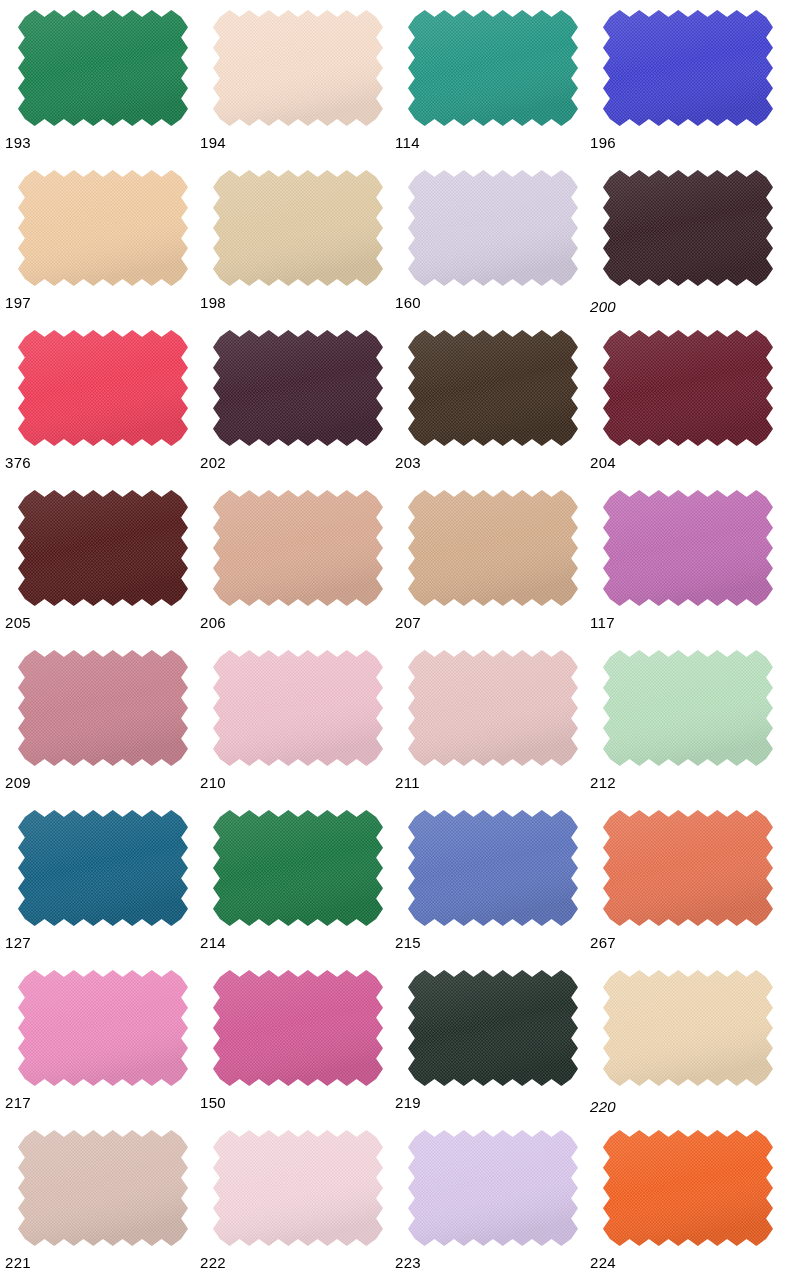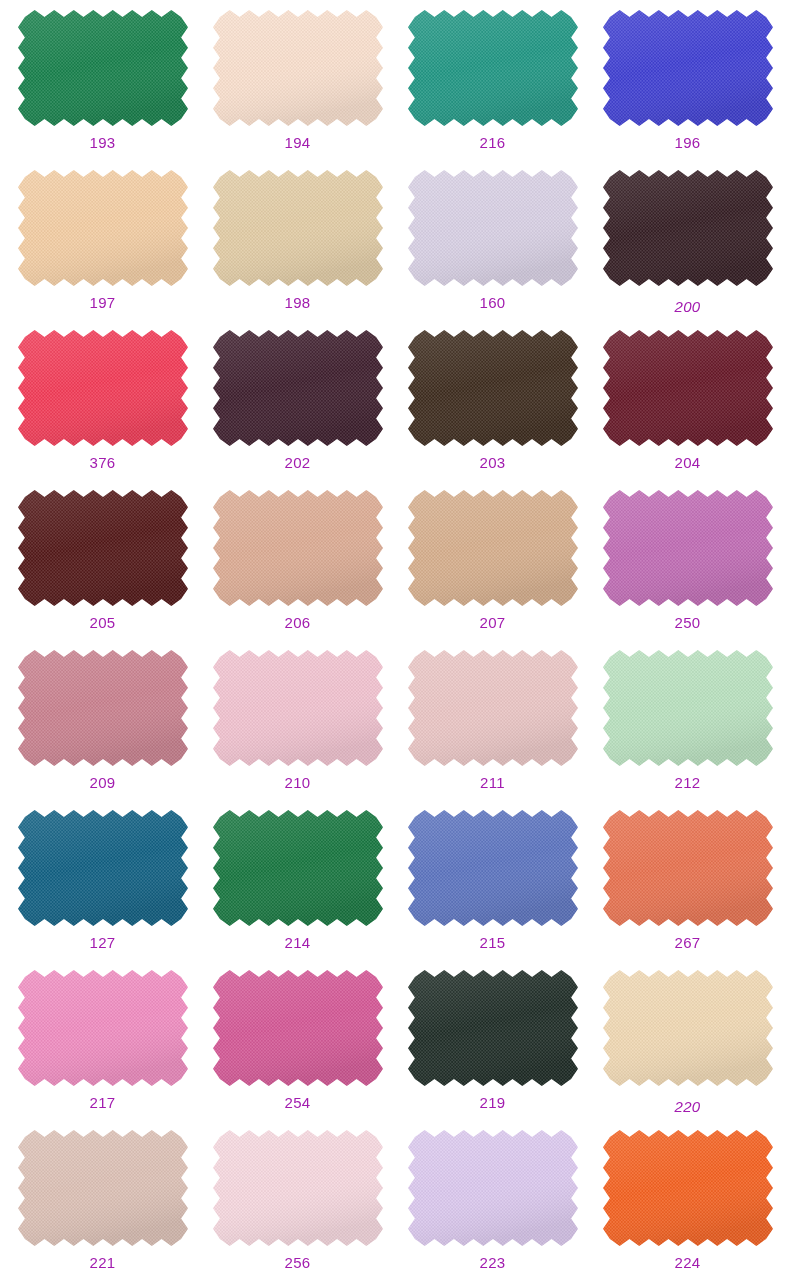--- a/index.html
+++ b/index.html
@@ -57,24 +57,24 @@
     width: 170px;
     height: 116px;
     overflow: visible;
   }
 
   .swatch-caption {
     position: absolute;
     left: 0;
     right: 0;
     top: 126px;
-    text-align: center;
+    text-align: left;
     font-size: 15px;
     line-height: 18px;
-    color: #a21caf;
+    color: #000000;
     letter-spacing: 0.3px;
     font-family: "Liberation Sans", "DejaVu Sans", sans-serif;
   }
 
   
   .cap-low { top: 130px; font-style: italic; }
 </style>
 </head>
 <body>
 
@@ -158,21 +158,21 @@
                 <stop offset="1" stop-color="#000000" stop-opacity="0.07"></stop>
               </linearGradient>
             </defs>
             <g clip-path="url(#cl2)">
               <rect x="-7" y="0" width="172" height="114" fill="#1f9683"></rect>
               <rect x="-7" y="0" width="172" height="114" fill="url(#pt2)"></rect>
               <rect x="-7" y="0" width="172" height="114" fill="url(#sh2)"></rect>
             </g>
           </svg>
         </div>
-        <div class="swatch-caption">216</div>
+        <div class="swatch-caption">114</div>
       </div>
       <div class="swatch-cell">
         <div class="swatch-figure">
           <svg class="swatch-svg" viewBox="-7 0 172 114" preserveAspectRatio="none" xmlns="http://www.w3.org/2000/svg">
             <defs>
               <clipPath id="cl3">
                 <polygon points="0.00,7.00 9.88,0.00 19.75,7.00 29.63,0.00 39.50,7.00 49.38,0.00 59.25,7.00 69.13,0.00 79.00,7.00 88.88,0.00 98.75,7.00 108.63,0.00 118.50,7.00 128.38,0.00 138.25,7.00 148.13,0.00 158.00,7.00 158.00,7.00 165.00,17.00 158.00,27.00 165.00,37.00 158.00,47.00 165.00,57.00 158.00,67.00 165.00,77.00 158.00,87.00 165.00,97.00 158.00,107.00 158.00,107.00 148.13,114.00 138.25,107.00 128.38,114.00 118.50,107.00 108.63,114.00 98.75,107.00 88.88,114.00 79.00,107.00 69.13,114.00 59.25,107.00 49.38,114.00 39.50,107.00 29.63,114.00 19.75,107.00 9.88,114.00 0.00,107.00 0.00,107.00 -7.00,97.00 0.00,87.00 -7.00,77.00 0.00,67.00 -7.00,57.00 0.00,47.00 -7.00,37.00 0.00,27.00 -7.00,17.00 0.00,7.00"></polygon>
               </clipPath>
               <pattern id="pt3" width="3.2" height="3.2" patternUnits="userSpaceOnUse">
                 <rect width="3.2" height="3.2" fill="transparent"></rect>
@@ -535,21 +535,21 @@
                 <stop offset="1" stop-color="#000000" stop-opacity="0.07"></stop>
               </linearGradient>
             </defs>
             <g clip-path="url(#cl15)">
               <rect x="-7" y="0" width="172" height="114" fill="#c06bb4"></rect>
               <rect x="-7" y="0" width="172" height="114" fill="url(#pt15)"></rect>
               <rect x="-7" y="0" width="172" height="114" fill="url(#sh15)"></rect>
             </g>
           </svg>
         </div>
-        <div class="swatch-caption">250</div>
+        <div class="swatch-caption">117</div>
       </div>
       <div class="swatch-cell">
         <div class="swatch-figure">
           <svg class="swatch-svg" viewBox="-7 0 172 114" preserveAspectRatio="none" xmlns="http://www.w3.org/2000/svg">
             <defs>
               <clipPath id="cl16">
                 <polygon points="0.00,7.00 9.88,0.00 19.75,7.00 29.63,0.00 39.50,7.00 49.38,0.00 59.25,7.00 69.13,0.00 79.00,7.00 88.88,0.00 98.75,7.00 108.63,0.00 118.50,7.00 128.38,0.00 138.25,7.00 148.13,0.00 158.00,7.00 158.00,7.00 165.00,17.00 158.00,27.00 165.00,37.00 158.00,47.00 165.00,57.00 158.00,67.00 165.00,77.00 158.00,87.00 165.00,97.00 158.00,107.00 158.00,107.00 148.13,114.00 138.25,107.00 128.38,114.00 118.50,107.00 108.63,114.00 98.75,107.00 88.88,114.00 79.00,107.00 69.13,114.00 59.25,107.00 49.38,114.00 39.50,107.00 29.63,114.00 19.75,107.00 9.88,114.00 0.00,107.00 0.00,107.00 -7.00,97.00 0.00,87.00 -7.00,77.00 0.00,67.00 -7.00,57.00 0.00,47.00 -7.00,37.00 0.00,27.00 -7.00,17.00 0.00,7.00"></polygon>
               </clipPath>
               <pattern id="pt16" width="3.2" height="3.2" patternUnits="userSpaceOnUse">
                 <rect width="3.2" height="3.2" fill="transparent"></rect>
@@ -825,21 +825,21 @@
                 <stop offset="1" stop-color="#000000" stop-opacity="0.07"></stop>
               </linearGradient>
             </defs>
             <g clip-path="url(#cl25)">
               <rect x="-7" y="0" width="172" height="114" fill="#d45795"></rect>
               <rect x="-7" y="0" width="172" height="114" fill="url(#pt25)"></rect>
               <rect x="-7" y="0" width="172" height="114" fill="url(#sh25)"></rect>
             </g>
           </svg>
         </div>
-        <div class="swatch-caption">254</div>
+        <div class="swatch-caption">150</div>
       </div>
       <div class="swatch-cell">
         <div class="swatch-figure">
           <svg class="swatch-svg" viewBox="-7 0 172 114" preserveAspectRatio="none" xmlns="http://www.w3.org/2000/svg">
             <defs>
               <clipPath id="cl26">
                 <polygon points="0.00,7.00 9.88,0.00 19.75,7.00 29.63,0.00 39.50,7.00 49.38,0.00 59.25,7.00 69.13,0.00 79.00,7.00 88.88,0.00 98.75,7.00 108.63,0.00 118.50,7.00 128.38,0.00 138.25,7.00 148.13,0.00 158.00,7.00 158.00,7.00 165.00,17.00 158.00,27.00 165.00,37.00 158.00,47.00 165.00,57.00 158.00,67.00 165.00,77.00 158.00,87.00 165.00,97.00 158.00,107.00 158.00,107.00 148.13,114.00 138.25,107.00 128.38,114.00 118.50,107.00 108.63,114.00 98.75,107.00 88.88,114.00 79.00,107.00 69.13,114.00 59.25,107.00 49.38,114.00 39.50,107.00 29.63,114.00 19.75,107.00 9.88,114.00 0.00,107.00 0.00,107.00 -7.00,97.00 0.00,87.00 -7.00,77.00 0.00,67.00 -7.00,57.00 0.00,47.00 -7.00,37.00 0.00,27.00 -7.00,17.00 0.00,7.00"></polygon>
               </clipPath>
               <pattern id="pt26" width="3.2" height="3.2" patternUnits="userSpaceOnUse">
                 <rect width="3.2" height="3.2" fill="transparent"></rect>
@@ -941,21 +941,21 @@
                 <stop offset="1" stop-color="#000000" stop-opacity="0.07"></stop>
               </linearGradient>
             </defs>
             <g clip-path="url(#cl29)">
               <rect x="-7" y="0" width="172" height="114" fill="#f6d7de"></rect>
               <rect x="-7" y="0" width="172" height="114" fill="url(#pt29)"></rect>
               <rect x="-7" y="0" width="172" height="114" fill="url(#sh29)"></rect>
             </g>
           </svg>
         </div>
-        <div class="swatch-caption">256</div>
+        <div class="swatch-caption">222</div>
       </div>
       <div class="swatch-cell">
         <div class="swatch-figure">
           <svg class="swatch-svg" viewBox="-7 0 172 114" preserveAspectRatio="none" xmlns="http://www.w3.org/2000/svg">
             <defs>
               <clipPath id="cl30">
                 <polygon points="0.00,7.00 9.88,0.00 19.75,7.00 29.63,0.00 39.50,7.00 49.38,0.00 59.25,7.00 69.13,0.00 79.00,7.00 88.88,0.00 98.75,7.00 108.63,0.00 118.50,7.00 128.38,0.00 138.25,7.00 148.13,0.00 158.00,7.00 158.00,7.00 165.00,17.00 158.00,27.00 165.00,37.00 158.00,47.00 165.00,57.00 158.00,67.00 165.00,77.00 158.00,87.00 165.00,97.00 158.00,107.00 158.00,107.00 148.13,114.00 138.25,107.00 128.38,114.00 118.50,107.00 108.63,114.00 98.75,107.00 88.88,114.00 79.00,107.00 69.13,114.00 59.25,107.00 49.38,114.00 39.50,107.00 29.63,114.00 19.75,107.00 9.88,114.00 0.00,107.00 0.00,107.00 -7.00,97.00 0.00,87.00 -7.00,77.00 0.00,67.00 -7.00,57.00 0.00,47.00 -7.00,37.00 0.00,27.00 -7.00,17.00 0.00,7.00"></polygon>
               </clipPath>
               <pattern id="pt30" width="3.2" height="3.2" patternUnits="userSpaceOnUse">
                 <rect width="3.2" height="3.2" fill="transparent"></rect>

